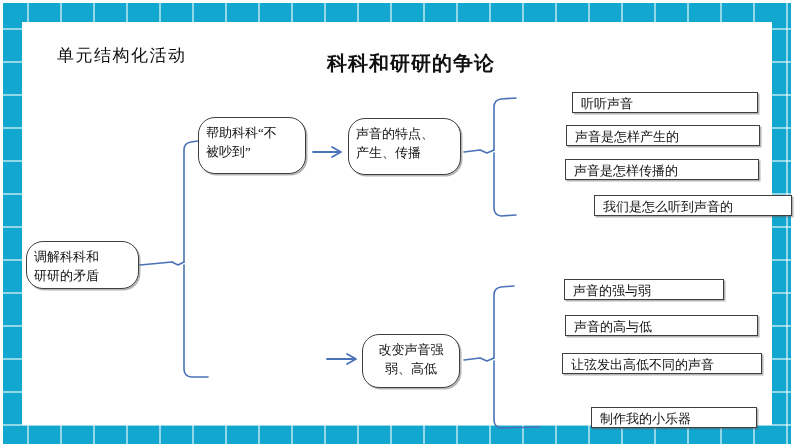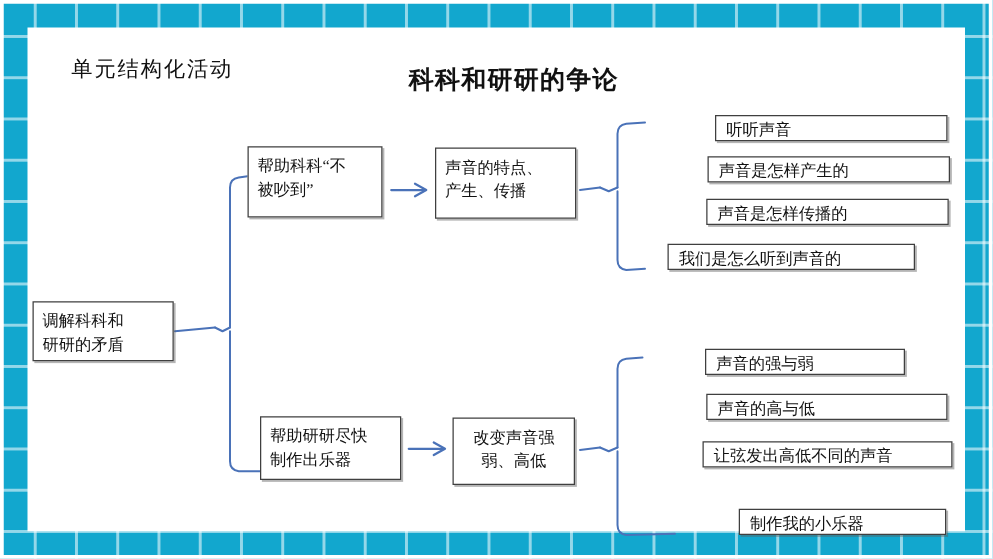--- a/index.html
+++ b/index.html
@@ -65,21 +65,21 @@
     position: absolute;
     background: #ffffff;
     border: 1px solid #3f3f3f;
     box-shadow: 1.5px 1.5px 0 rgba(90,90,90,0.45);
     color: #111111;
     font-size: 13px;
     line-height: 1.45;
     padding: 4px 7px;
     font-family: "Liberation Serif", "DejaVu Serif", serif;
   }
-  .node.two-line { padding-top: 6px; }
+  .node.two-line { padding-top: 6px; border-radius: 17px; }
   .node .txt { display: block; }
 
   
   #node-root { left: 26px; top: 241px; width: 113px; height: 48px; }
   
   #node-branch-top { left: 198px; top: 117px; width: 108px; height: 57px; }
   #node-branch-bottom { left: 208px; top: 333px; width: 113px; height: 51px; }
   
   #node-topic-top { left: 348px; top: 118px; width: 113px; height: 57px; }
   #node-topic-bottom { left: 362px; top: 334px; width: 98px; height: 54px; text-align: center; }
@@ -95,21 +95,21 @@
     padding: 2px 8px;
     height: 21px;
     line-height: 17px;
     white-space: nowrap;
     font-family: "Liberation Serif", "DejaVu Serif", serif;
     margin-left: 43px;
   }
   #leaf-t0 { left: 529px; top: 92px;  width: 186px; }
   #leaf-t1 { left: 523px; top: 125px; width: 194px; }
   #leaf-t2 { left: 522px; top: 159px; width: 194px; }
-  #leaf-t3 { left: 491px; top: 195px; width: 198px; }
+  #leaf-t3 { left: 551px; top: 195px; width: 198px; }
 
   #leaf-b0 { left: 521px; top: 279px; width: 160px; }
   #leaf-b1 { left: 522px; top: 315px; width: 193px; }
   #leaf-b2 { left: 519px; top: 353px; width: 200px; }
   #leaf-b3 { left: 548px; top: 407px; width: 166px; }
 
   
   #wires {
     position: absolute;
     left: 0; top: 0;
@@ -169,24 +169,20 @@
   <div class="node two-line" id="node-topic-top">
     <span class="txt">声音的特点、</span>
     <span class="txt">产生、传播</span>
   </div>
 
   <div class="leaf" id="leaf-t0">听听声音</div>
   <div class="leaf" id="leaf-t1">声音是怎样产生的</div>
   <div class="leaf" id="leaf-t2">声音是怎样传播的</div>
   <div class="leaf" id="leaf-t3">我们是怎么听到声音的</div>
 
-  <div class="node two-line" id="node-branch-bottom">
-    <span class="txt">帮助研研尽快</span>
-    <span class="txt">制作出乐器</span>
-  </div>
   <div class="node two-line" id="node-topic-bottom">
     <span class="txt">改变声音强</span>
     <span class="txt">弱、高低</span>
   </div>
 
   <div class="leaf" id="leaf-b0">声音的强与弱</div>
   <div class="leaf" id="leaf-b1">声音的高与低</div>
   <div class="leaf" id="leaf-b2">让弦发出高低不同的声音</div>
   <div class="leaf" id="leaf-b3">制作我的小乐器</div>
 </div>

